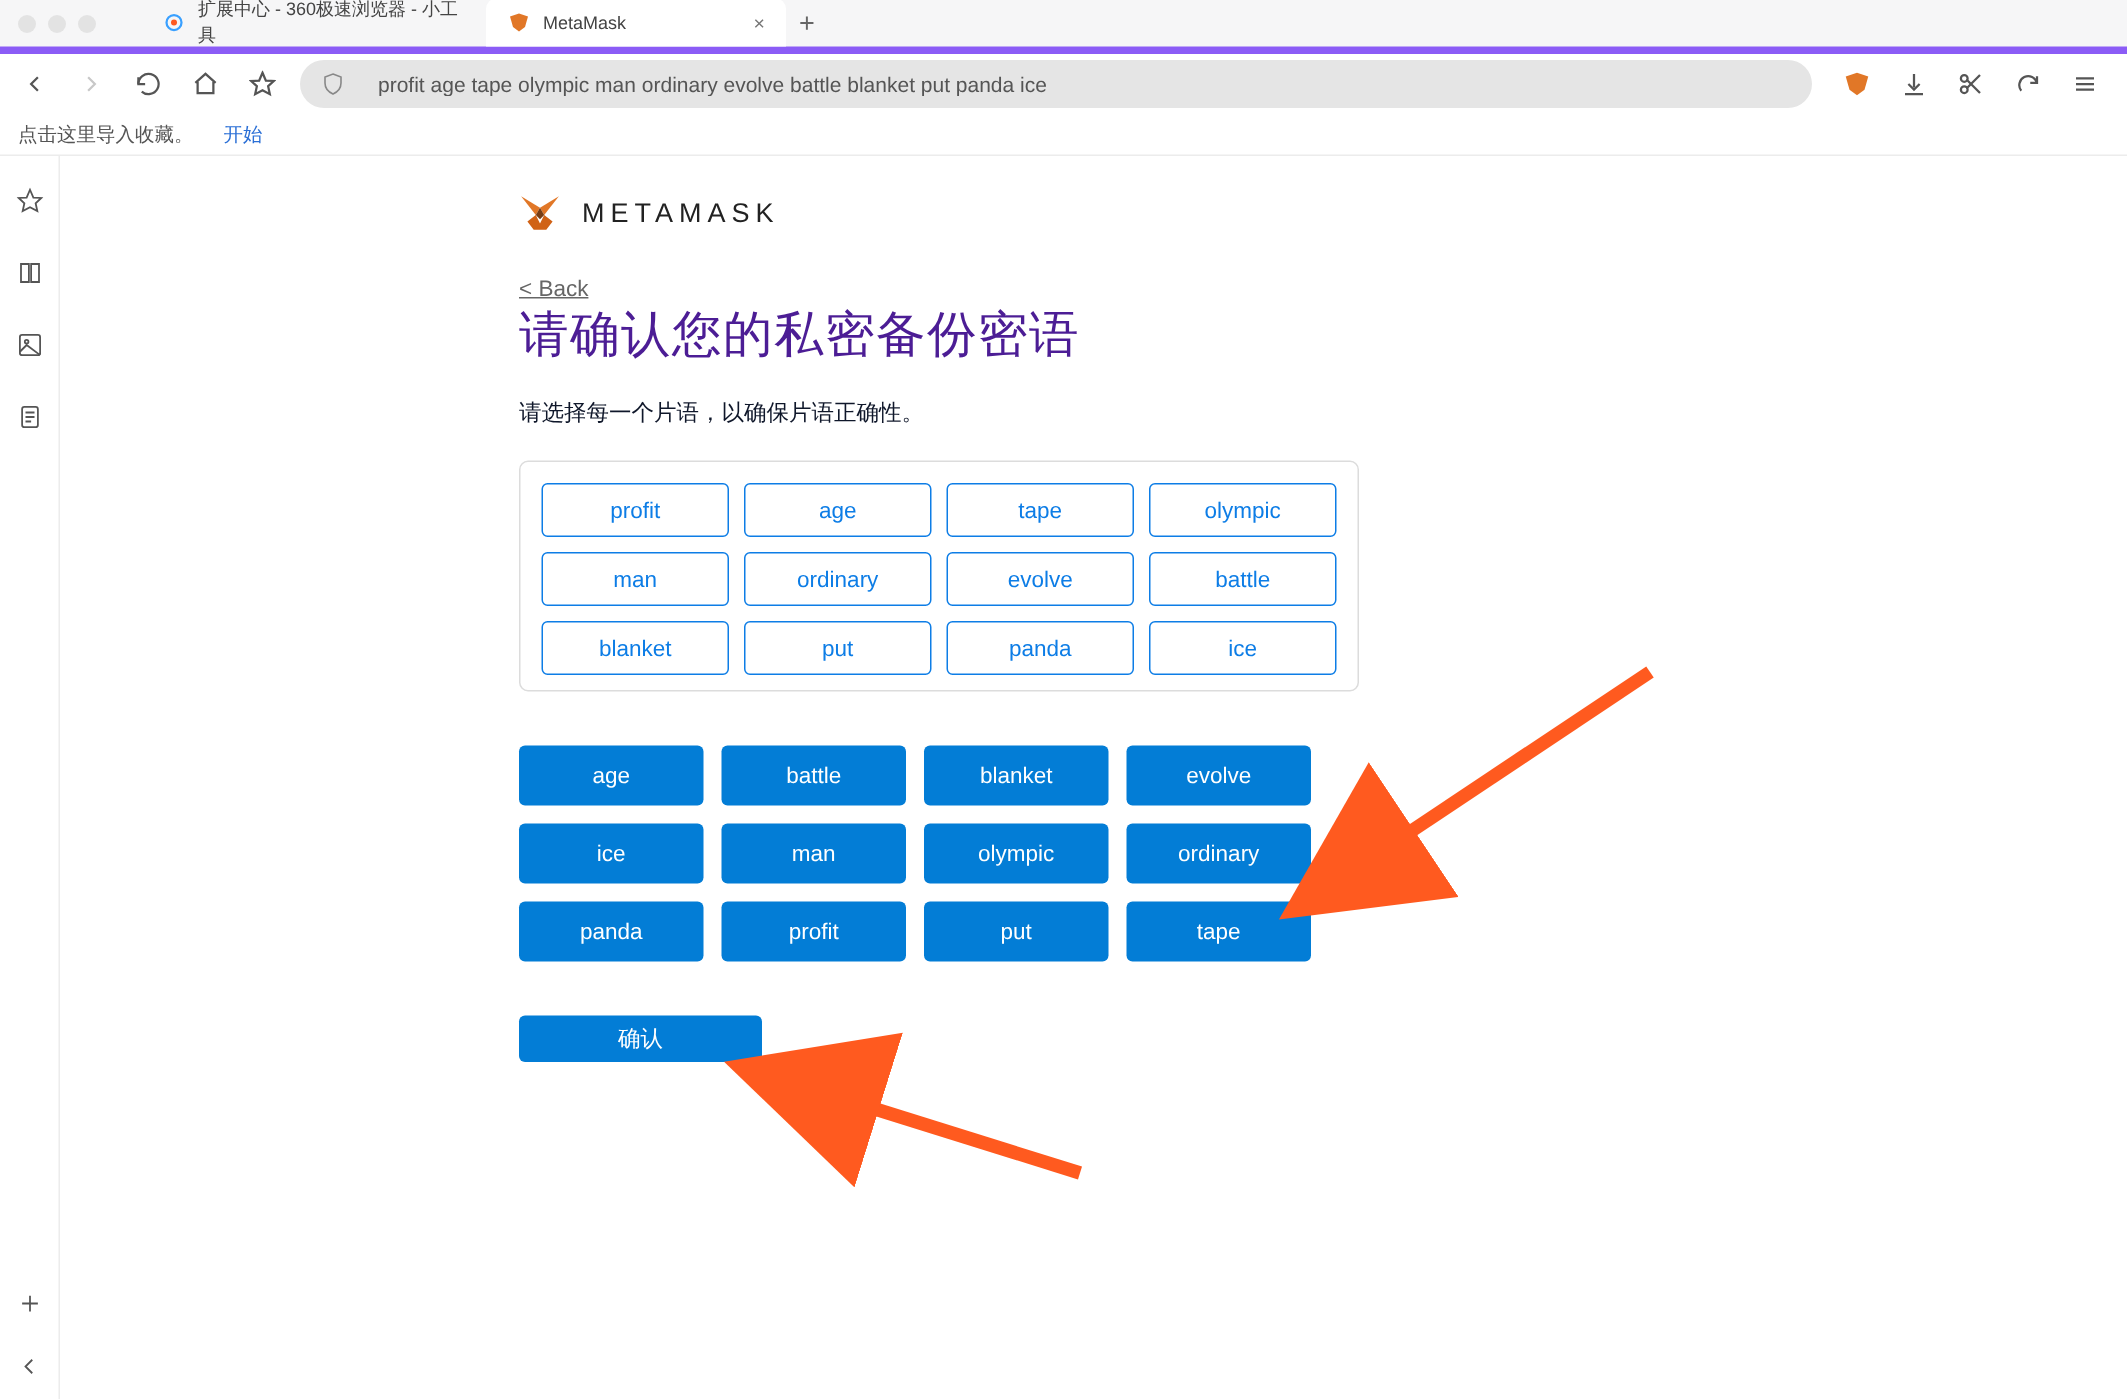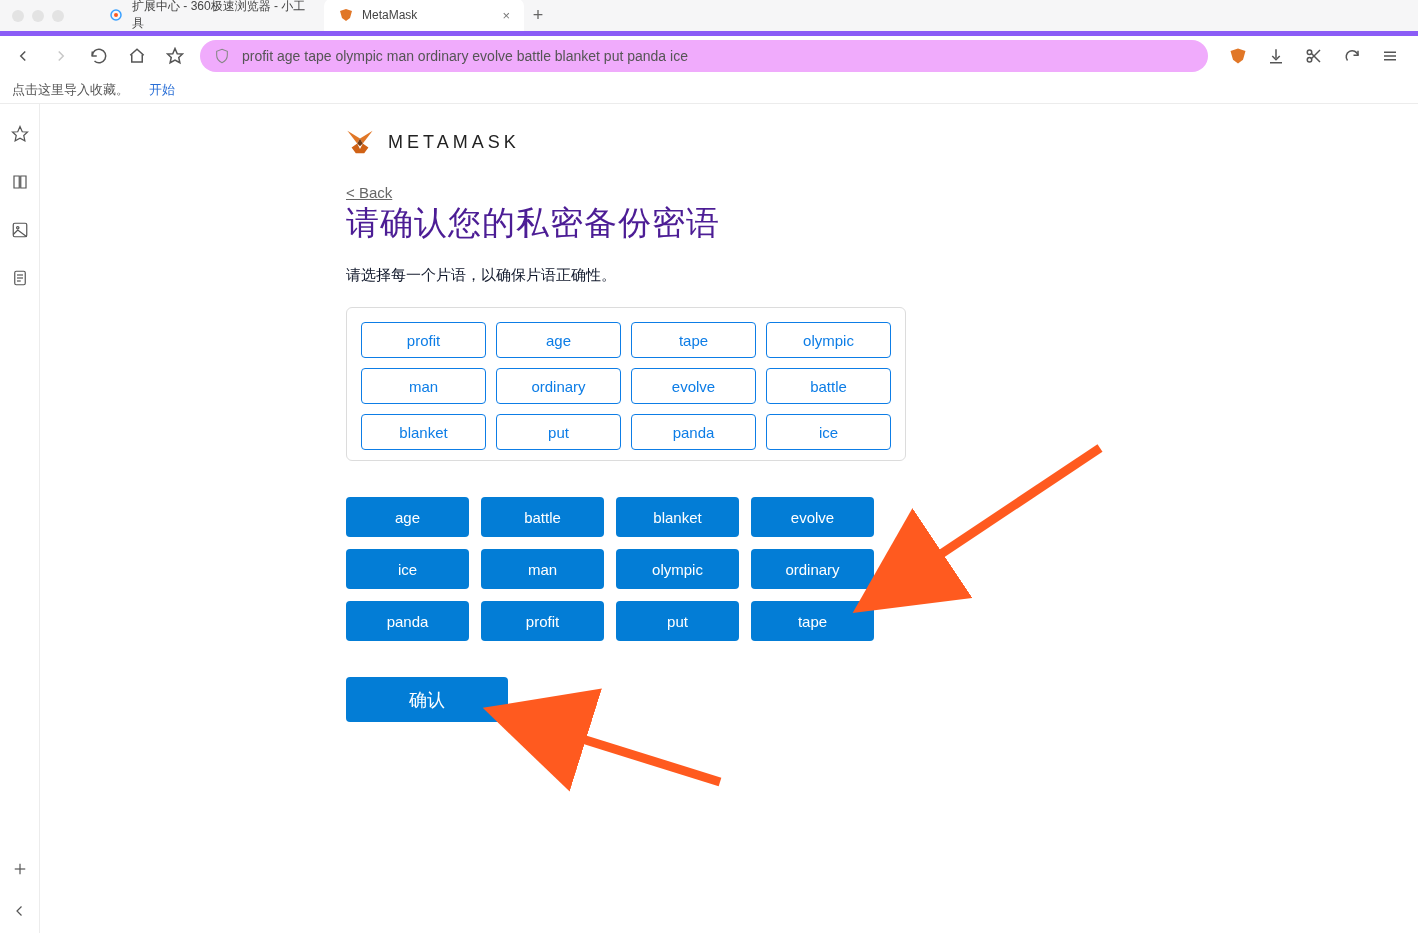--- a/index.html
+++ b/index.html
@@ -46,22 +46,22 @@
   
   .toolbar {
     height:40px; display:flex; align-items:center; padding:0 10px; gap:12px;
     background:#fff;
   }
   .nav-btn { width:26px; height:26px; display:flex; align-items:center; justify-content:center; color:#555;}
   .nav-btn.disabled { color:#c8c8c8; }
   .nav-btn svg { width:18px; height:18px; }
   .addr-wrap {
     flex:1; display:flex; align-items:center;
-    background:#f0abfc; border-radius:18px;
-    height:32px; padding:0 14px; gap:12px;
+    background:#e5e5e5; border-radius:18px;
+    height:32px; padding:0 14px; gap:22px;
     color:#555;
   }
   .addr-wrap .shield { width:16px; height:16px; display:inline-flex; align-items:center; justify-content:center; color:#888;}
   .addr-input { flex:1; font-size:14px; color:#555; background:transparent; border:none; outline:none; }
   .right-tools { display:flex; align-items:center; gap:18px; padding:0 8px; color:#555;}
   .right-tools span, .right-tools div { width:20px; height:20px; display:inline-flex; align-items:center; justify-content:center; font-size:16px;}
   
   .bookmark-bar {
     height:28px; display:flex; align-items:center; padding:0 12px;
     font-size:13px; color:#555; gap:16px;
@@ -117,21 +117,21 @@
     display:grid; grid-template-columns:repeat(4, 1fr); gap:12px;
     margin-bottom:36px;
     width:528px;
   }
   .word-btn {
     background:#037dd6; color:#fff; border:none; border-radius:4px;
     height:40px; font-size:15px; cursor:pointer;
   }
   .confirm-btn {
     background:#037dd6; color:#fff; border:none; border-radius:4px;
-    height:45px; width:162px; font-size:18px; cursor:pointer;
+    height:31px; width:162px; font-size:15px; cursor:pointer;
   }
 
   
   .arrow {
     position:absolute; pointer-events:none;
   }
   .arrow svg { overflow:visible; }
 
 </style>
 </head>

